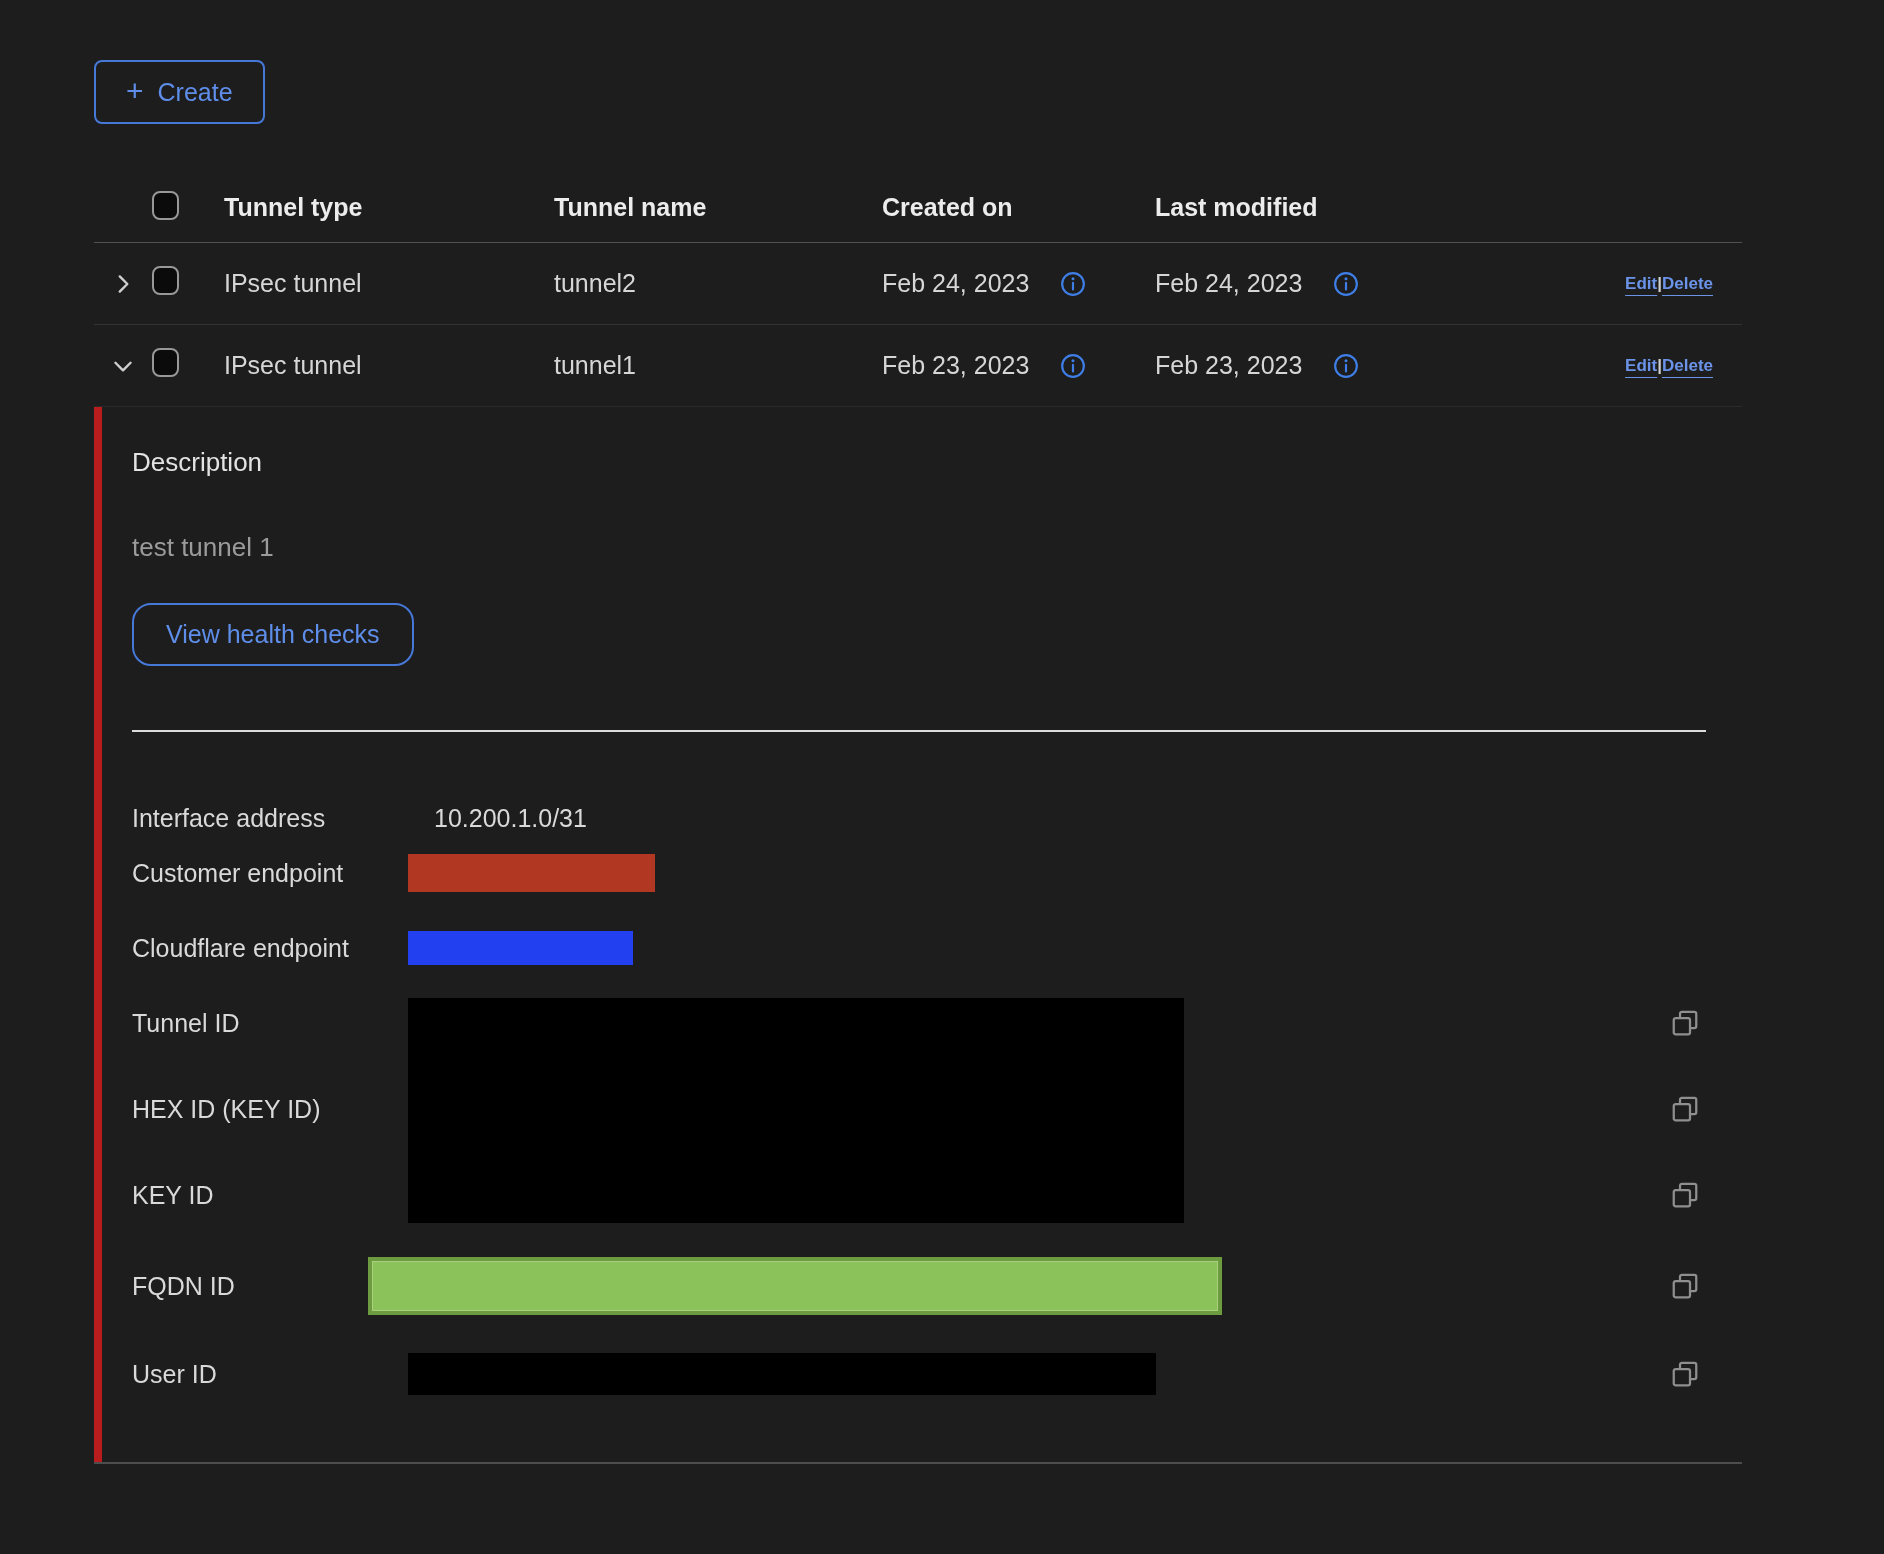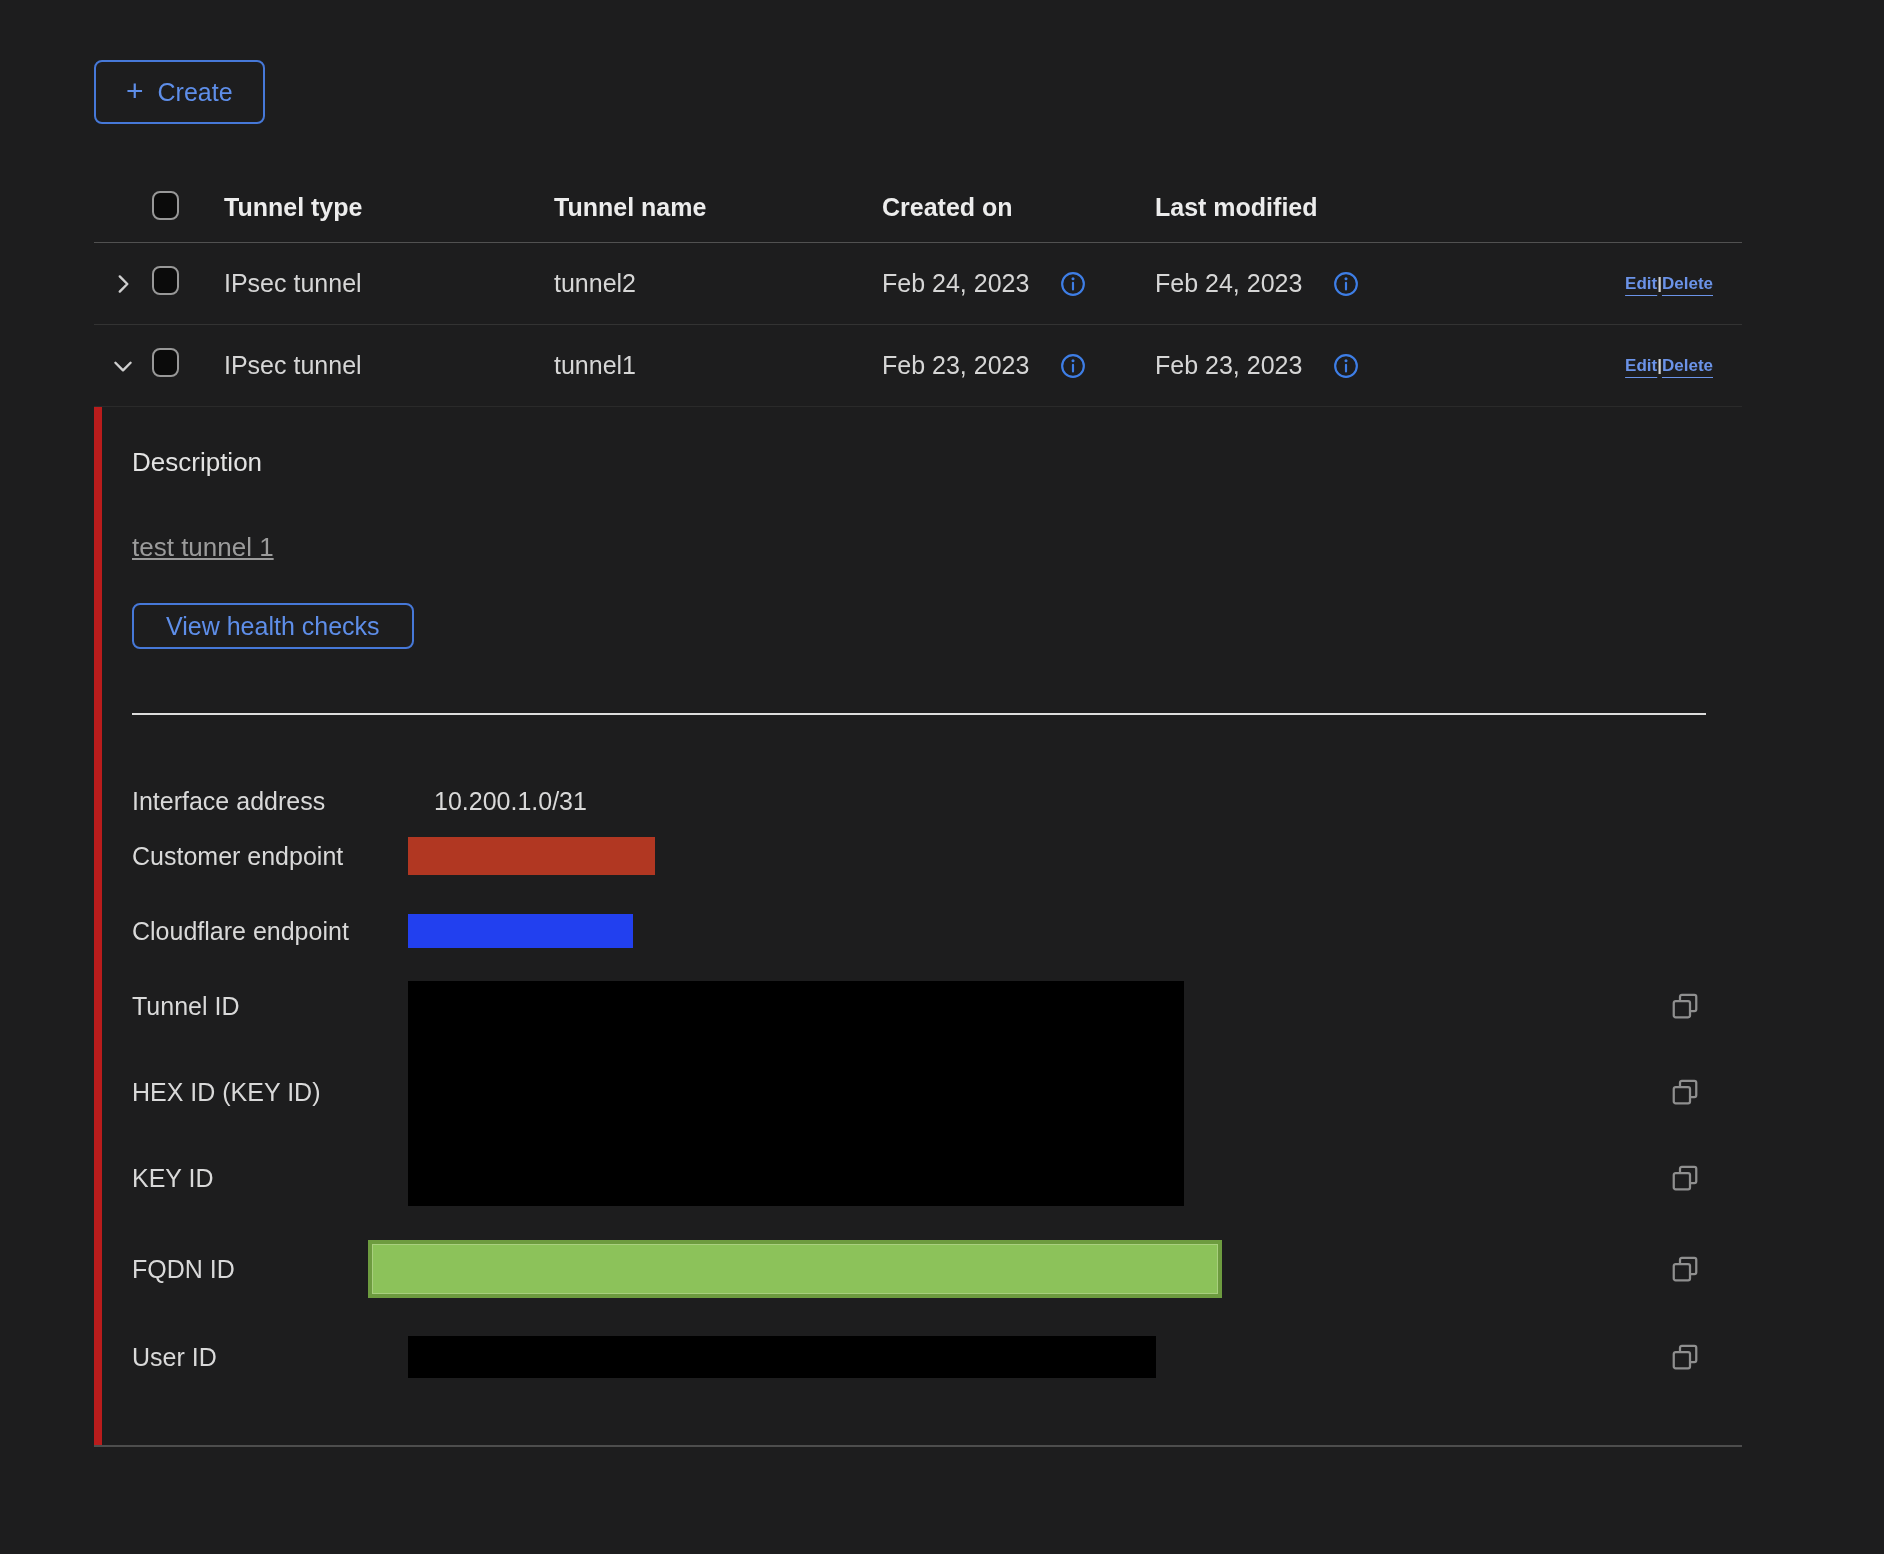--- a/index.html
+++ b/index.html
@@ -80,30 +80,30 @@
   }
   .action-sep { color: #cfcfcf; }
 
   
   .expanded-panel {
     width: 1648px;
     border-left: 8px solid #b91c1c;
     padding: 40px 0 67px 30px;
   }
   .desc-label { font-size: 26px; color: #e3e3e3; }
-  .desc-value { margin-top: 54px; font-size: 26px; color: #9b9b9b; text-decoration: underline; }
+  .desc-value { margin-top: 54px; font-size: 26px; color: #9b9b9b; }
   .health-btn {
     margin-top: 40px;
     display: inline-flex;
     align-items: center;
-    height: 46px;
+    height: 63px;
     padding: 0 32px;
     background: transparent;
     border: 2px solid #4678d8;
-    border-radius: 8px;
+    border-radius: 19px;
     color: #5e8ee9;
     font-size: 25px;
     font-family: inherit;
     cursor: pointer;
   }
   .panel-divider {
     margin-top: 64px;
     width: 1574px;
     height: 0;
     border-top: 2px solid #dcdcdc;

